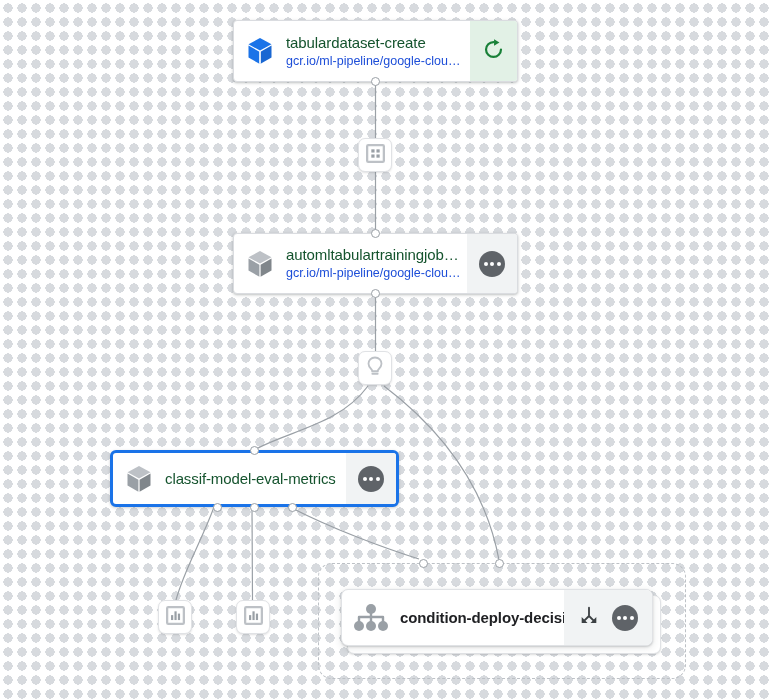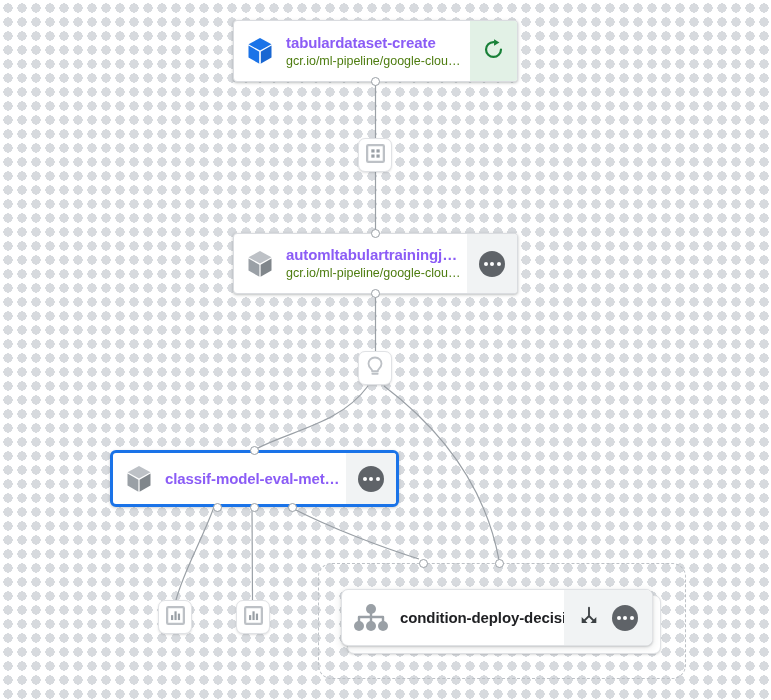--- a/index.html
+++ b/index.html
@@ -85,31 +85,31 @@
   .node-text {
     flex: 1 1 auto;
     display: flex;
     flex-direction: column;
     justify-content: center;
     min-width: 0;
     padding-right: 6px;
   }
   .node-title {
     font-size: 15px;
-    font-weight: bold;
-    color: #8b5cf6;
+    font-weight: normal;
+    color: #14532d;
     letter-spacing: -0.1px;
     white-space: nowrap;
     overflow: hidden;
     text-overflow: ellipsis;
     line-height: 19px;
   }
   .node-sub {
     font-size: 12.5px;
-    color: #4d7c0f;
+    color: #1d4ed8;
     white-space: nowrap;
     overflow: hidden;
     text-overflow: ellipsis;
     line-height: 17px;
     margin-top: 1px;
   }
   .node-actions {
     flex: 0 0 auto;
     display: flex;
     align-items: center;

